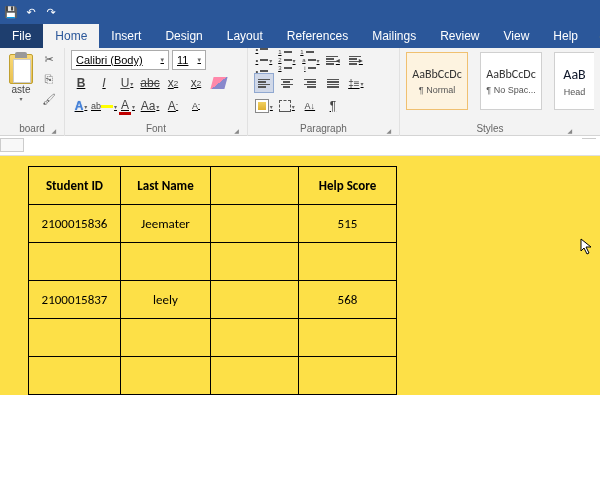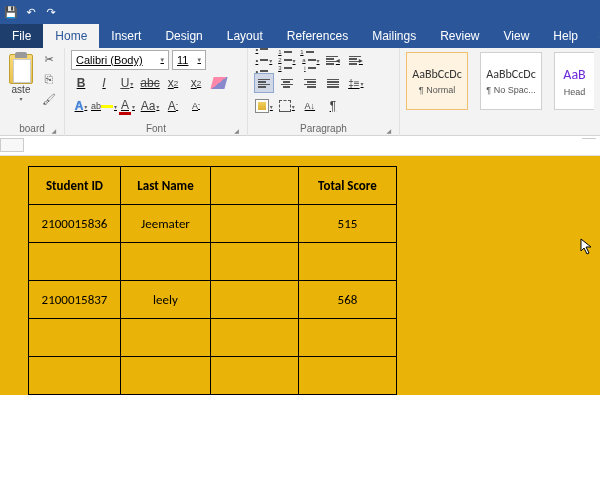--- a/index.html
+++ b/index.html
@@ -47,30 +47,30 @@
 .fontcolor-sw { width: 12px; height: 3px; background: #c00000; }
 .eraser { width: 14px; height: 12px; background: linear-gradient(135deg, #f8a 50%, #88c 50%); transform: skewX(-15deg); }
 .shade-sw { width: 14px; height: 14px; background: #fff; border: 1px solid #888; position: relative; }
 .shade-sw::after { content: ''; position: absolute; inset: 2px; background: linear-gradient(#f0d060, #e0b030); }
 
 
 .styles-list { display: flex; gap: 12px; margin-top: 2px; }
 .style-item { width: 62px; height: 58px; border: 1px solid #d0d0d0; background: #fff; display: flex; flex-direction: column; align-items: center; justify-content: center; cursor: pointer; }
 .style-item.sel { border-color: #f0c070; background: #fdf3e0; }
 .style-prev { font-size: 12px; color: #333; font-family: Calibri, sans-serif; }
-.style-prev.blue { color: #6d28d9; font-size: 14px; }
+.style-prev.blue { color: #0f172a; font-size: 14px; }
 .style-name { font-size: 9px; color: #555; margin-top: 4px; }
 
 
 .ruler-row { height: 20px; background: #fff; border-bottom: 1px solid #e0e0e0; position: relative; }
 .ruler-stub { position: absolute; left: 0; top: 2px; width: 24px; height: 14px; border: 1px solid #ccc; background: #f8f8f8; }
 .ruler-end { position: absolute; right: 4px; top: 2px; width: 14px; height: 14px; border-top: 1px solid #ccc; }
 
 
-.doc-area { background: #eab308; padding: 10px 0 0 28px; }
+.doc-area { background: #fde047; padding: 10px 0 0 28px; }
 table.doc { border-collapse: collapse; }
 table.doc td, table.doc th { border: 1.5px solid #000; padding: 0 8px; height: 38px; font-size: 13px; font-family: Calibri, Arial, sans-serif; text-align: center; vertical-align: middle; }
 table.doc th { font-weight: bold; }
 .c1 { width: 92px; }
 .c2 { width: 90px; }
 .c3 { width: 88px; }
 .c4 { width: 98px; }
 
 
 .cursor { position: absolute; left: 580px; top: 238px; pointer-events: none; }
@@ -310,36 +310,37 @@
       </div>
       <div class="style-item">
         <div class="style-prev">AaBbCcDc</div>
         <div class="style-name">¶ No Spac...</div>
       </div>
       <div class="style-item" style="border-right:none;width:40px">
         <div class="style-prev blue">AaB</div>
         <div class="style-name">Head</div>
       </div>
     </div>
+    <div class="group-label" style="margin-right:20px">Styles</div>
   </div>
 </div>
 
 <div class="ruler-row">
   <div class="ruler-stub"></div>
   <div class="ruler-end"></div>
 </div>
 
 <div class="doc-area">
   <table class="doc">
     <tbody>
         <tr>
       <th class="c1">Student ID</th>
       <th class="c2">Last Name</th>
       <th class="c3"></th>
-      <th class="c4">Total Score</th>
+      <th class="c4">Help Score</th>
     </tr>
     <tr>
       <td>2100015836</td>
       <td>Jeemater</td>
       <td></td>
       <td>515</td>
     </tr>
     <tr>
       <td></td>
       <td></td>

